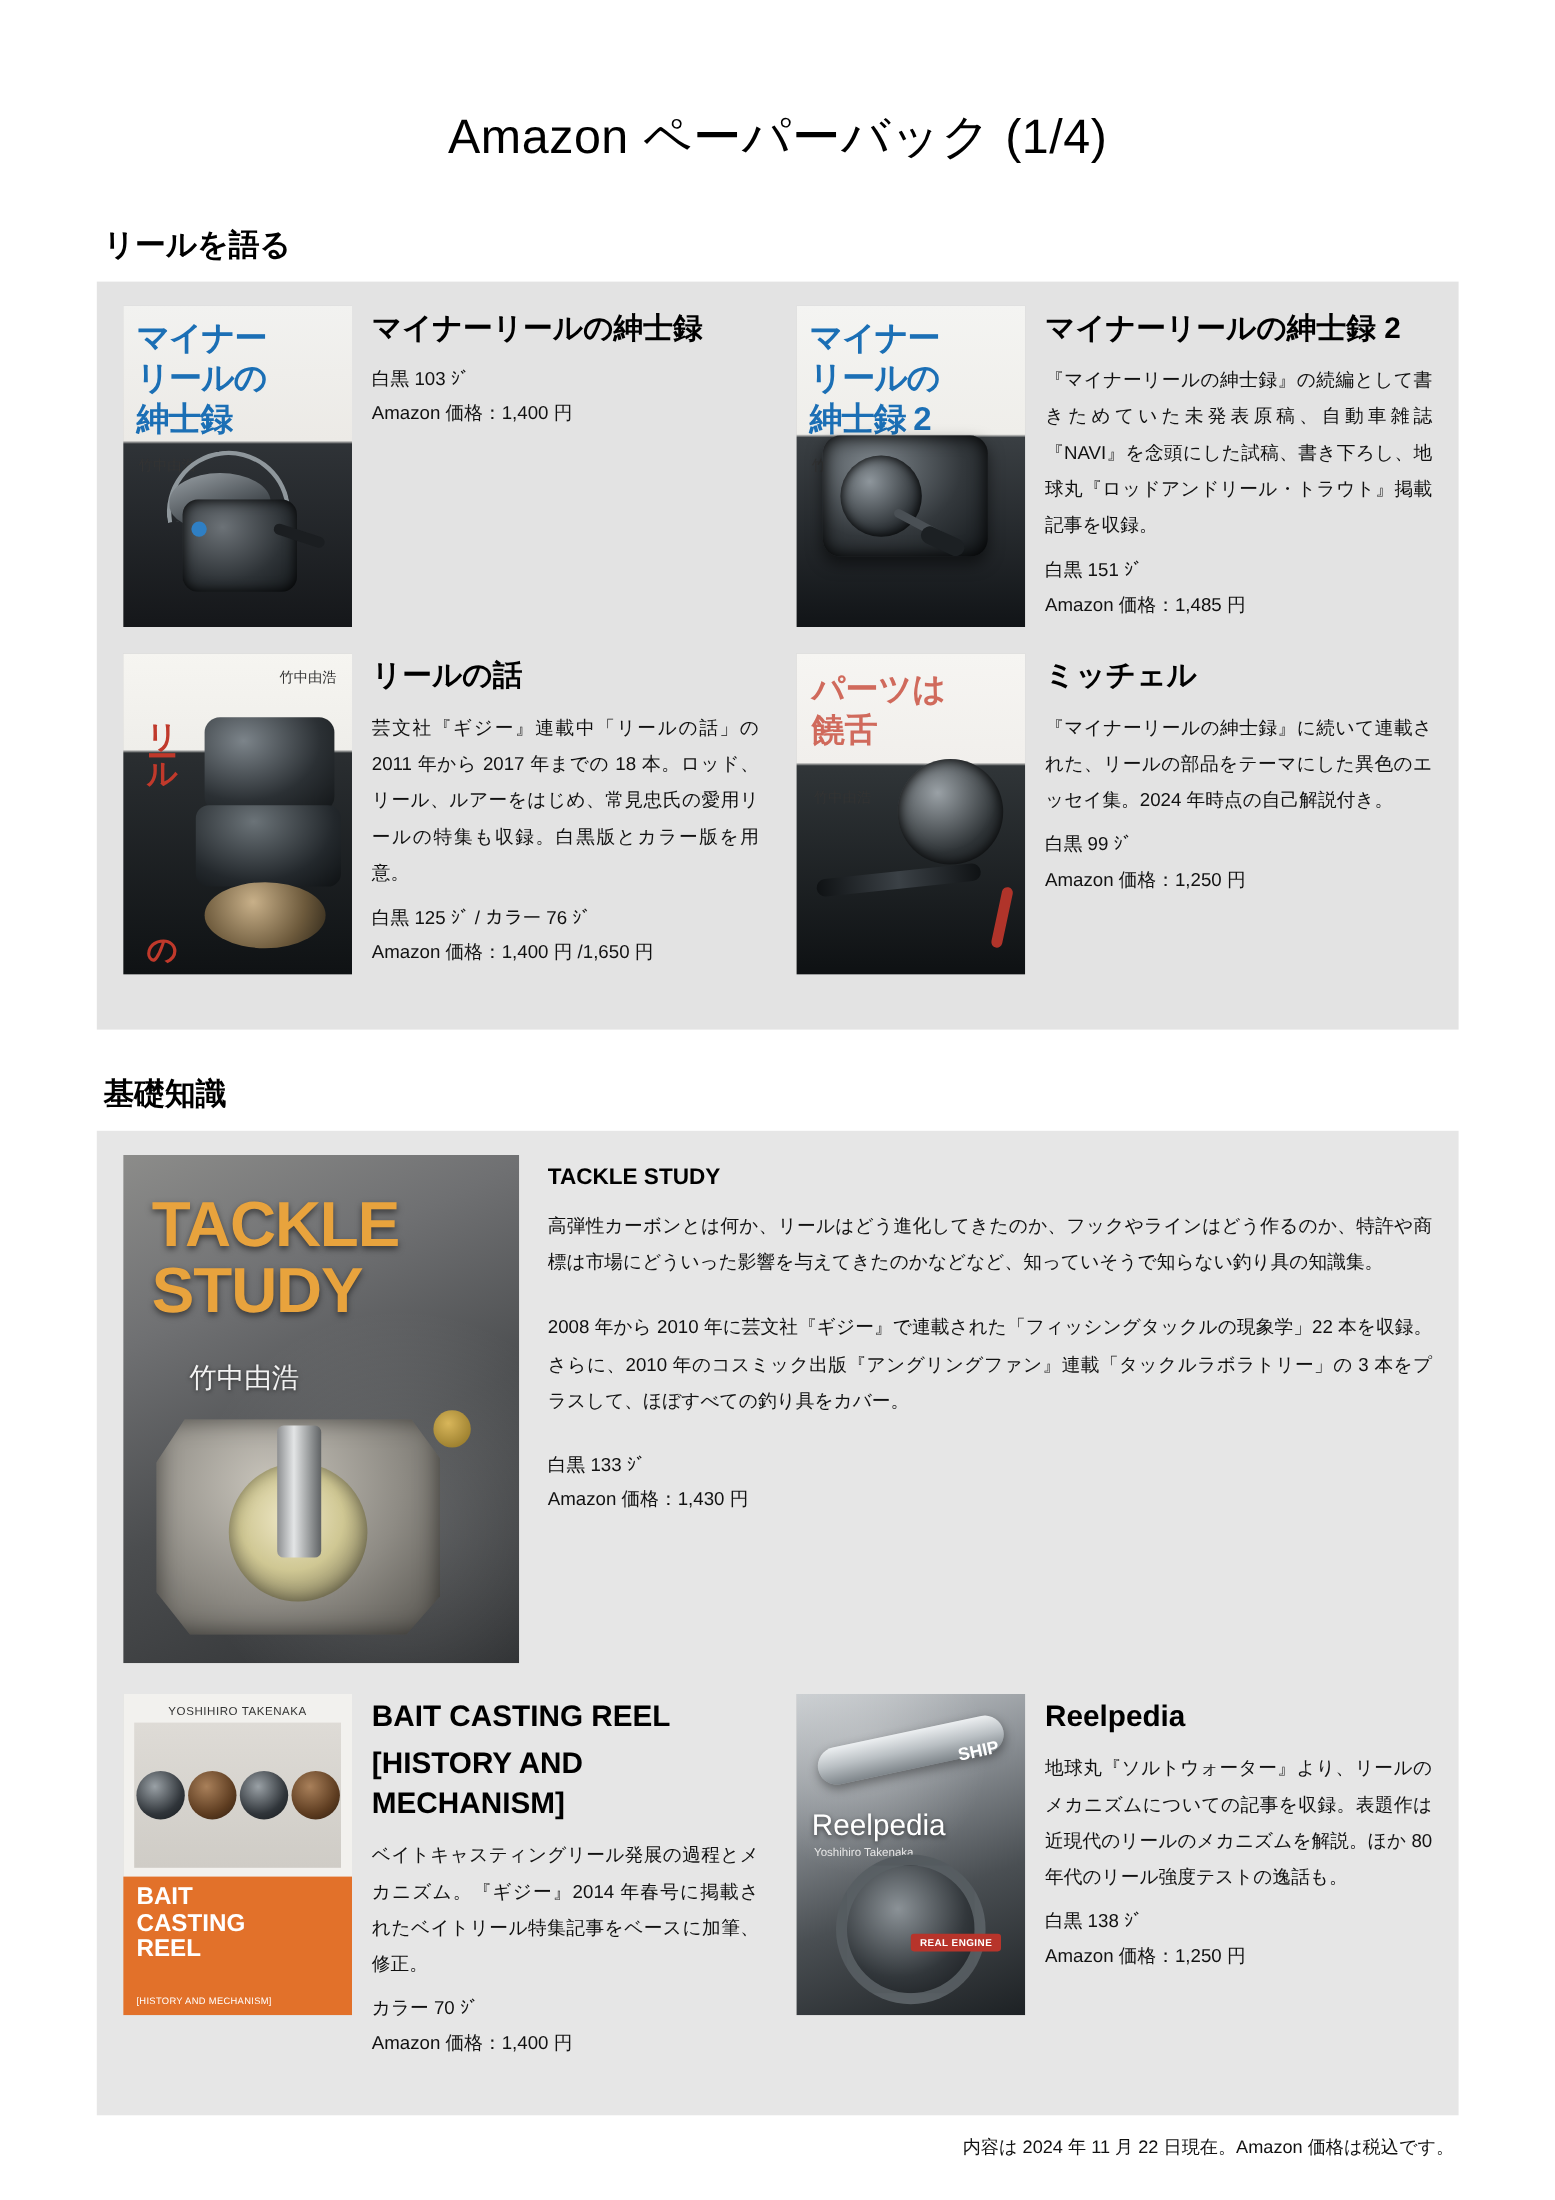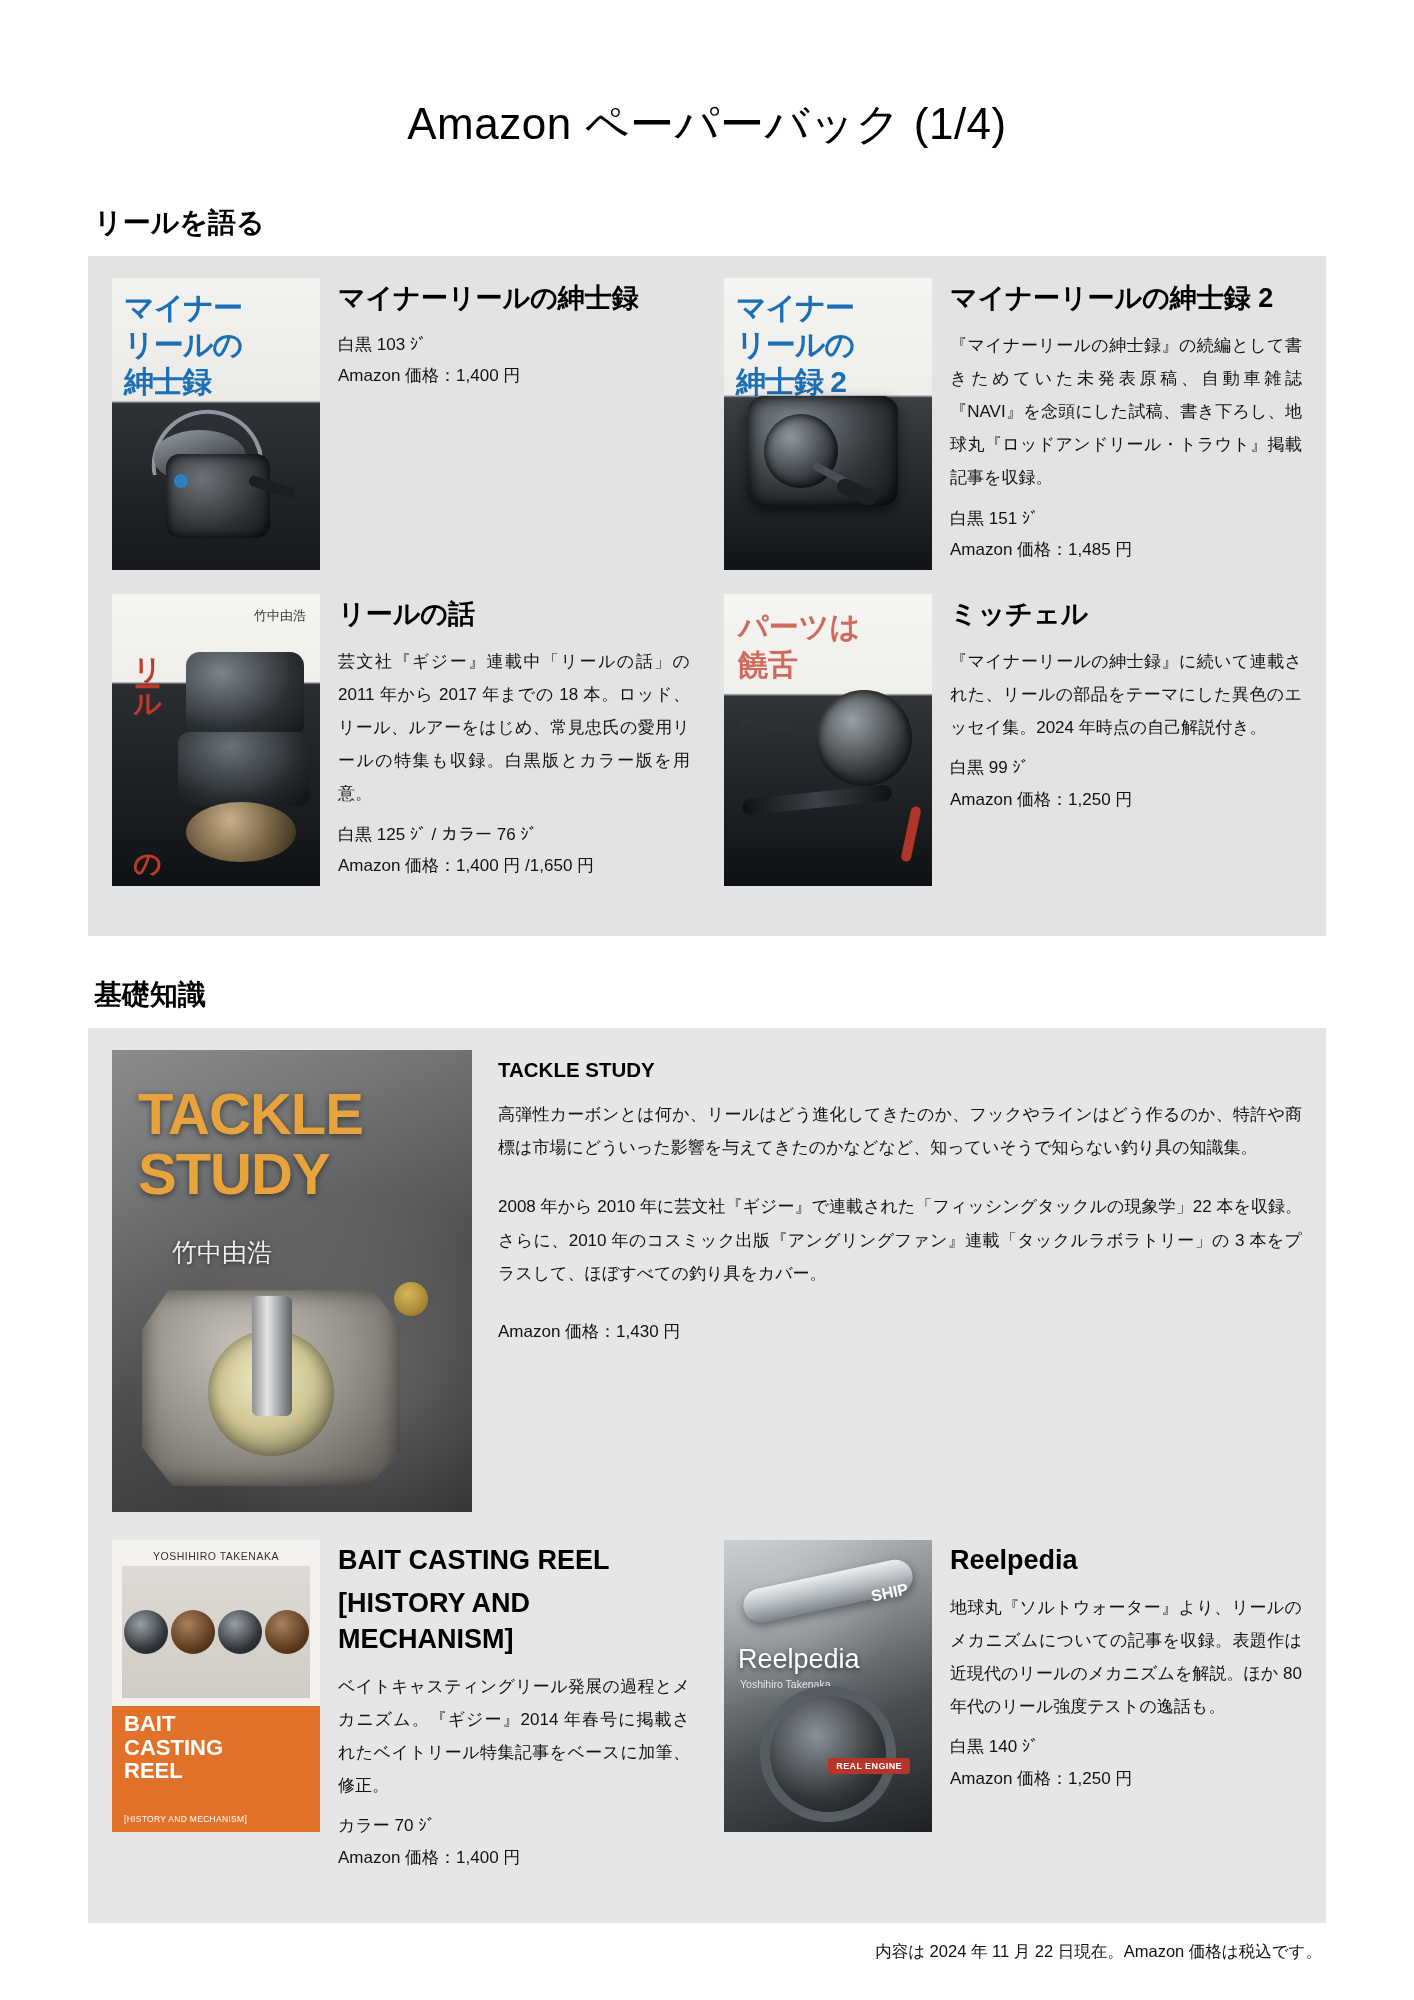--- a/index.html
+++ b/index.html
@@ -447,20 +447,21 @@
             <span>STUDY</span>
           </div>
           <div class="big-au">竹中由浩</div>
         </div>
       </div>
       <div class="txt">
         <div class="bk-title">TACKLE STUDY</div>
         <p class="bk-desc">高弾性カーボンとは何か、リールはどう進化してきたのか、フックやラインはどう作るのか、特許や商標は市場にどういった影響を与えてきたのかなどなど、知っていそうで知らない釣り具の知識集。</p>
         <p class="bk-desc">2008 年から 2010 年に芸文社『ギジー』で連載された「フィッシングタックルの現象学」22 本を収録。さらに、2010 年のコスミック出版『アングリングファン』連載「タックルラボラトリー」の 3 本をプラスして、ほぼすべての釣り具をカバー。</p>
         <div class="meta">
+          <div>白黒 133 ｼﾞ</div>
           <div>Amazon 価格：1,430 円</div>
         </div>
       </div>
     </div>
 
     <div class="grid2" style="margin-top:28px">
 
       <div class="entry">
         <div class="cover small">
           <div class="cv cv-bait">
@@ -500,21 +501,21 @@
             <div class="title">Reelpedia</div>
             <div class="sub">Yoshihiro Takenaka</div>
             <div class="ring"></div>
             <div class="badge">REAL ENGINE</div>
           </div>
         </div>
         <div class="txt">
           <div class="bk-title">Reelpedia</div>
           <p class="bk-desc">地球丸『ソルトウォーター』より、リールのメカニズムについての記事を収録。表題作は近現代のリールのメカニズムを解説。ほか 80 年代のリール強度テストの逸話も。</p>
           <div class="meta">
-            <div>白黒 140 ｼﾞ</div>
+            <div>白黒 138 ｼﾞ</div>
             <div>Amazon 価格：1,250 円</div>
           </div>
         </div>
       </div>
 
     </div>
   </div>
 
   <div class="footer-note">内容は 2024 年 11 月 22 日現在。Amazon 価格は税込です。</div>
 

